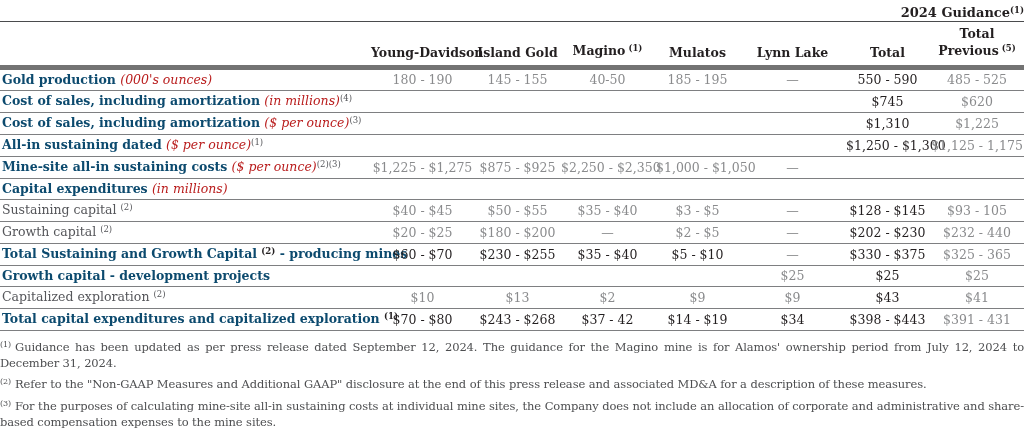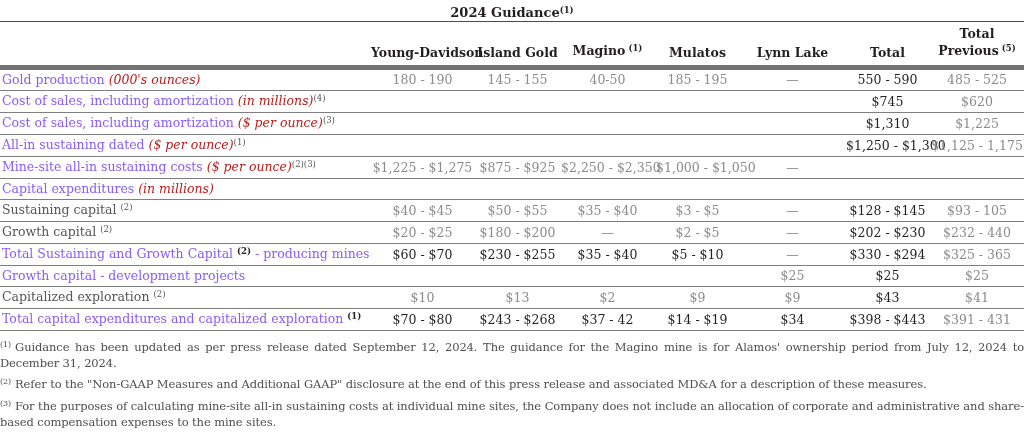--- a/index.html
+++ b/index.html
@@ -2,36 +2,36 @@
 <html><head>
 <meta charset="utf-8">
 <style>
   html,body{margin:0;padding:0;background:#ffffff;}
   .page{
     width:1024px;height:442px;box-sizing:border-box;background:#fff;
     font-family:"DejaVu Serif", serif;color:#231f20;overflow:hidden;
   }
   .title-row{
     height:22px;box-sizing:border-box;border-bottom:1px solid #4a4b4d;
-    text-align:center;font-weight:bold;font-size:13px;padding-top:5px;
+    text-align:right;font-weight:bold;font-size:13px;padding-top:5px;
   }
   table{width:1024px;border-collapse:collapse;table-layout:fixed;}
   th{
     font-weight:bold;font-size:12.5px;vertical-align:bottom;text-align:center;
     padding:3px 1px 4px;border-bottom:5px solid #737373;line-height:17px;
     white-space:nowrap;overflow:visible;
   }
   td{
     font-size:12.5px;line-height:14px;padding:3px 1px;height:13px;
     border-bottom:1px solid #7e7f81;white-space:nowrap;overflow:visible;
   }
   td.label{text-align:left;padding-left:2px;}
   .v{text-align:center;color:#8a8b8d;}
   .v-bold{color:#231f20;font-weight:normal;text-align:center;}
-  .lbl-b{font-weight:normal;color:#8b5cf6;}
+  .lbl-b{font-weight:bold;color:#0c4a6e;}
   .lbl-p{color:#55565a;}
   .lbl-i{font-style:italic;color:#b91c1c;}
   .sup{font-size:8.5px;position:relative;top:-4px;letter-spacing:0;}
   .supb{font-weight:bold;color:#231f20;}
   .lbl-sb{font-weight:bold;color:#231f20;}
   .footnotes{padding:9px 0 0 0;}
   .fn{
     margin:0 0 6px 0;font-size:11.5px;line-height:15px;color:#4d4e50;
     text-align:justify;letter-spacing:-0.1px;
   }
@@ -163,21 +163,21 @@
           <td class="v v-bold">$202 - $230</td>
           <td class="v">$232 - 440</td>
         </tr>
         <tr>
           <td class="label"><span class="lbl-b">Total Sustaining and Growth Capital </span><span class="sup lbl-sb">(2)</span><span class="lbl-b"> - producing mines</span></td>
           <td class="v v-bold">$60 - $70</td>
           <td class="v v-bold">$230 - $255</td>
           <td class="v v-bold">$35 - $40</td>
           <td class="v v-bold">$5 - $10</td>
           <td class="v">—</td>
-          <td class="v v-bold">$330 - $294</td>
+          <td class="v v-bold">$330 - $375</td>
           <td class="v">$325 - 365</td>
         </tr>
         <tr>
           <td class="label"><span class="lbl-b">Growth capital - development projects</span></td>
           <td class="v"></td>
           <td class="v"></td>
           <td class="v"></td>
           <td class="v"></td>
           <td class="v">$25</td>
           <td class="v v-bold">$25</td>

